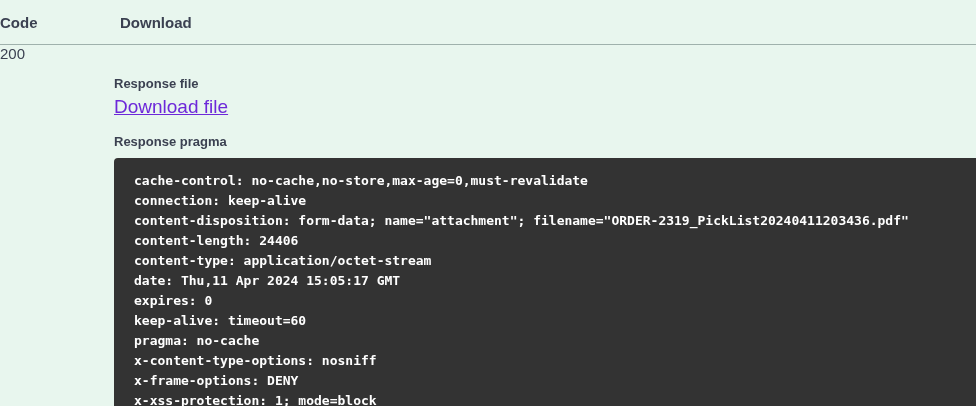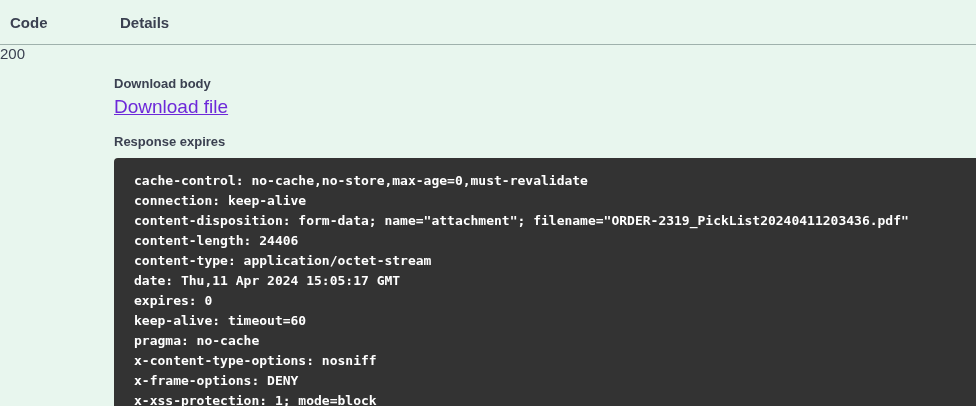--- a/index.html
+++ b/index.html
@@ -33,21 +33,21 @@
 
   .responses-table thead th {
     text-align: left;
     font-size: 15px;
     font-weight: bold;
     color: #3b4151;
     padding: 14px 0 13px 0;
     border-bottom: 1px solid #9fb1ac;
     font-family: "Liberation Sans", sans-serif;
   }
-  .responses-table thead th.col-code { padding-left: 10px; }
+  .responses-table thead th.col-code { }
   .responses-table thead th.col-desc { padding-left: 6px; }
 
   .responses-table tbody td {
     vertical-align: top;
     padding: 0;
     border: 0;
   }
 
   .response-code {
     font-size: 15px;
@@ -110,33 +110,33 @@
 
 <div class="responses-wrapper">
   <table class="responses-table">
     <colgroup>
       <col class="col-code">
       <col class="col-desc">
     </colgroup>
     <thead>
       <tr>
         <th class="col-code">Code</th>
-        <th class="col-desc">Details</th>
+        <th class="col-desc">Download</th>
       </tr>
     </thead>
     <tbody>
       <tr>
         <td class="response-code">200</td>
         <td class="response-details">
 
-          <div class="section-label body-label">Download body</div>
+          <div class="section-label body-label">Response file</div>
 
           <a class="download-link" href="#">Download file</a>
 
-          <div class="section-label headers-label">Response expires</div>
+          <div class="section-label headers-label">Response pragma</div>
 
           <div class="headers-block">
             <pre class="headers-pre"><span class="hline">cache-control: no-cache,no-store,max-age=0,must-revalidate</span><span class="hline">connection: keep-alive</span><span class="hline">content-disposition: form-data; name="attachment"; filename="ORDER-2319_PickList20240411203436.pdf"</span><span class="hline">content-length: 24406</span><span class="hline">content-type: application/octet-stream</span><span class="hline">date: Thu,11 Apr 2024 15:05:17 GMT</span><span class="hline">expires: 0</span><span class="hline">keep-alive: timeout=60</span><span class="hline">pragma: no-cache</span><span class="hline">x-content-type-options: nosniff</span><span class="hline">x-frame-options: DENY</span><span class="hline">x-xss-protection: 1; mode=block</span></pre>
           </div>
 
         </td>
       </tr>
     </tbody>
   </table>
 </div>

